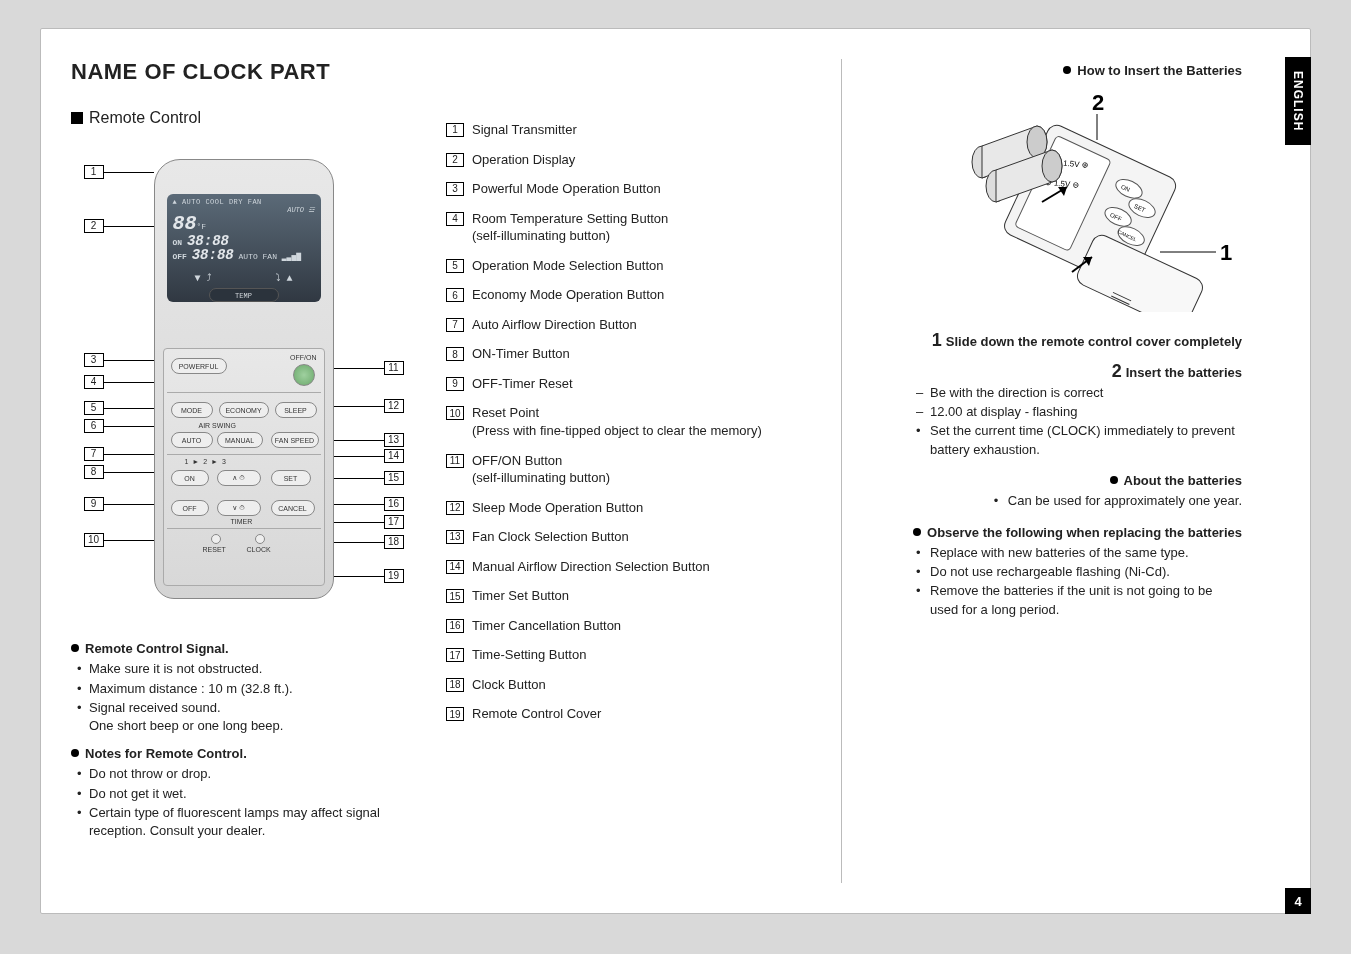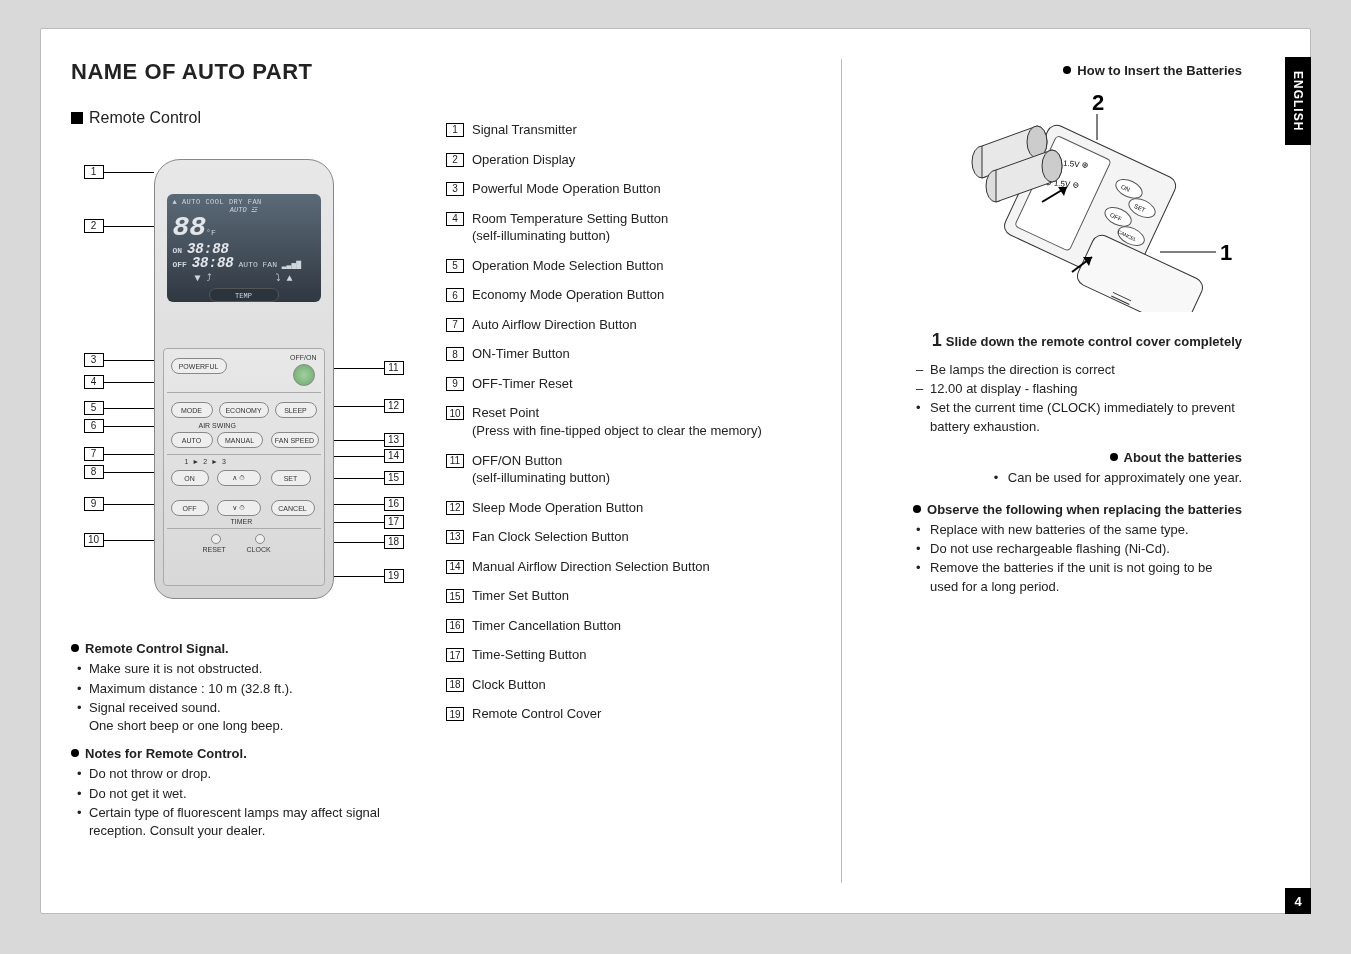--- a/index.html
+++ b/index.html
@@ -105,21 +105,21 @@
     position:absolute; left:12px; top:34px; right:12px; height:108px;
     background: linear-gradient(#5b6a78,#303842);
     border-radius: 6px;
     color:#cfd6dc;
     font-family: "Courier New", monospace;
     font-size: 8px;
     padding: 4px 6px;
     overflow:hidden;
   }
   .screen .row1 { font-size:7px; letter-spacing:0.5px;}
-  .screen .seg { font-size:28px; font-weight:bold; font-style:italic; line-height:1; color:#e2e6ea; }
+  .screen .seg { font-size:20px; font-weight:bold; font-style:italic; line-height:1; color:#e2e6ea; }
   .screen .tiny { font-size:8px; }
   .screen .temp-btn {
     position:absolute; left:50%; transform:translateX(-50%); bottom:0;
     width:70px; height:14px; background:#2b333c; border-radius:7px;
     font-size:7px; text-align:center; line-height:14px; color:#d0d5da;
     border:1px solid #555;
   }
   .screen .arrows { position:absolute; bottom:18px; font-size:10px; }
   .btn {
     position:absolute; background:#eee; border:1px solid #888; border-radius:10px;
@@ -174,21 +174,21 @@
 
 </style>
 </head>
 <body>
 
 <div class="page">
   <div class="side-tab">ENGLISH</div>
   <div class="page-num">4</div>
 
   <div class="col left">
-    <h1 class="title">NAME OF AUTO PART</h1>
+    <h1 class="title">NAME OF CLOCK PART</h1>
     <div class="subhead">
       <span class="sq"></span><span>Remote Control</span>
     </div>
 
     <div class="remote-wrap">
 
       <div class="callout-num" style="left:0; top:24px">1</div>
       <div class="callout-num" style="left:0; top:78px">2</div>
       <div class="callout-num" style="left:0; top:212px">3</div>
       <div class="callout-num" style="left:0; top:234px">4</div>
@@ -225,21 +225,21 @@
       <div class="lead" style="right:20px; top:315px; width:75px;"></div>
       <div class="lead" style="right:20px; top:337px; width:55px;"></div>
       <div class="lead" style="right:20px; top:363px; width:55px;"></div>
       <div class="lead" style="right:20px; top:381px; width:100px;"></div>
       <div class="lead" style="right:20px; top:401px; width:105px;"></div>
       <div class="lead" style="right:20px; top:435px; width:60px;"></div>
 
       <div class="remote">
         <div class="screen">
           <div class="row1"><span>▲</span> <span>AUTO   COOL DRY FAN</span></div>
-          <div style="text-align:center; font-size:7px;font-style:italic;"><span>AUTO</span> ☲</div>
+          <div style="text-align:right; font-size:7px;font-style:italic;"><span>AUTO</span> ☲</div>
           <div><span class="seg">88</span><span class="tiny">°F</span></div>
           <div class="tiny"><b>ON</b> <span class="seg" style="font-size:14px">38:88</span></div>
           <div class="tiny"><b>OFF</b> <span class="seg" style="font-size:14px">38:88</span> <span>AUTO FAN</span> ▂▃▅▇</div>
           <div class="arrows" style="left:28px">▼</div>
           <div class="arrows" style="left:40px">⤴</div>
           <div class="arrows" style="right:40px">⤵</div>
           <div class="arrows" style="right:28px">▲</div>
           <div class="temp-btn">TEMP</div>
         </div>
 
@@ -426,22 +426,25 @@
         <line x1="155" y1="22" x2="155" y2="48" stroke="#000"></line>
         <text x="278" y="168" font-size="22" font-weight="bold">1</text>
         <line x1="218" y1="160" x2="274" y2="160" stroke="#000"></line>
       </svg>
     </div>
 
     <div class="step-line">
       <span class="step-big">1</span><span>Slide down the remote control cover completely</span>
     </div>
 
+    <div class="step-line" style="margin-bottom:2px;">
+      <span class="step-big">2</span><span>Insert the batteries</span>
+    </div>
     <ul class="sub-list">
-      <li class="dash">Be lamps the direction is correct</li>
+      <li class="dash">Be with the direction is correct</li>
       <li class="dash">12.00 at display - flashing</li>
       <li class="bul">Set the current time (CLOCK) immediately to prevent battery exhaustion.</li>
     </ul>
 
     <div class="rh-head"><span class="dot"></span><span>About the batteries</span></div>
     <ul class="sub-list">
       <li class="bul">Can be used for approximately one year.</li>
     </ul>
 
     <div class="rh-head"><span class="dot"></span><span>Observe the following when replacing the batteries</span></div>

